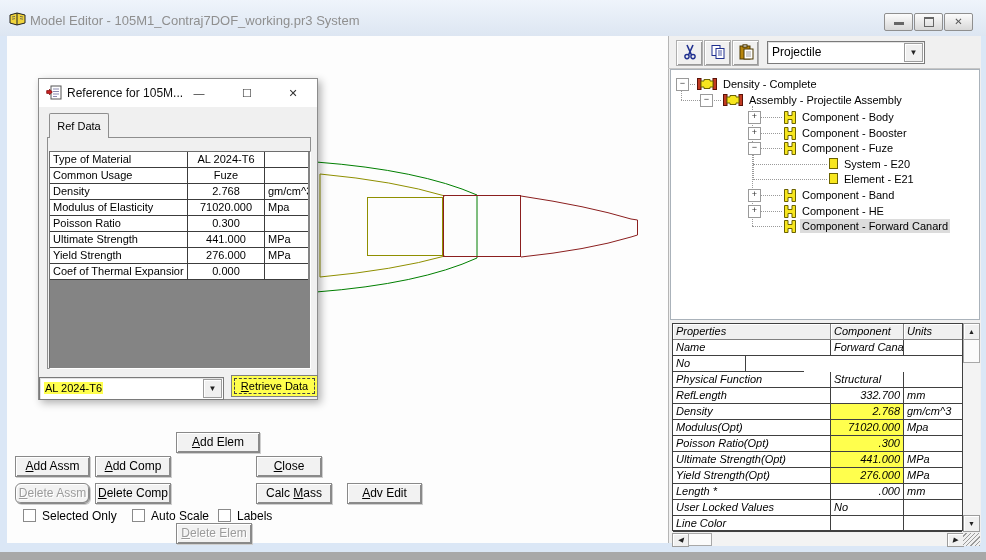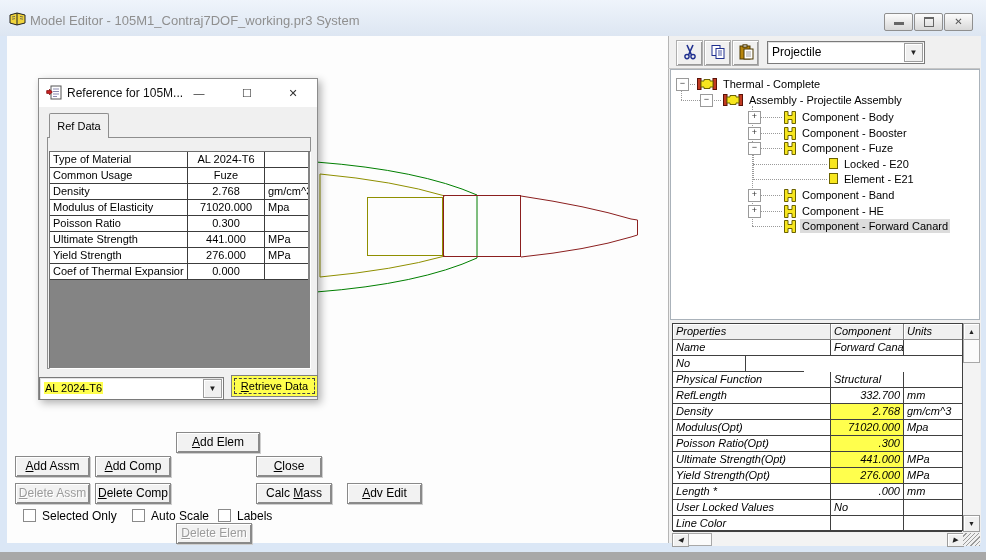--- a/index.html
+++ b/index.html
@@ -143,21 +143,21 @@
       <div class="tvline" style="left: 81px; top: 36px; height: 120px;"></div>
       <div class="tvline" style="left: 82px; top: 85px; height: 25px;"></div>
       <div class="trow" style="left: 0px; top: 7px; width: 306px;">
         <div class="texp" style="left: 5px;">−</div>
         <div class="tline" style="left: 17px; width: 7px;"></div>
         <div class="ticon" style="left: 26px;"><svg width="20" height="12" viewBox="0 0 20 12">
             <rect x="0.5" y="0.5" width="3.5" height="11" fill="#c23b22" stroke="#5a1208"></rect>
             <rect x="16" y="0.5" width="3.5" height="11" fill="#c23b22" stroke="#5a1208"></rect>
             <path d="M4 3 h3 v-1.5 h6 V3 h3 v6 h-3 v1.5 h-6 V9 H4 Z" fill="#f7e61e" stroke="#6b6200"></path>
           </svg></div>
-        <div class="tlabel" style="left: 50px;">Thermal - Complete</div>
+        <div class="tlabel" style="left: 50px;">Density - Complete</div>
       </div>
       <div class="trow" style="left: 0px; top: 23px; width: 306px;">
         <div class="texp" style="left: 29px;">−</div>
         <div class="tline" style="left: 41px; width: 9px;"></div>
         <div class="tline" style="left: 10px; width: 19px;"></div>
         <div class="ticon" style="left: 52px;"><svg width="20" height="12" viewBox="0 0 20 12">
             <rect x="0.5" y="0.5" width="3.5" height="11" fill="#c23b22" stroke="#5a1208"></rect>
             <rect x="16" y="0.5" width="3.5" height="11" fill="#c23b22" stroke="#5a1208"></rect>
             <path d="M4 3 h3 v-1.5 h6 V3 h3 v6 h-3 v1.5 h-6 V9 H4 Z" fill="#f7e61e" stroke="#6b6200"></path>
           </svg></div>
@@ -185,21 +185,21 @@
         <div class="ticon" style="left: 113px;"><svg width="12" height="13" viewBox="0 0 12 13">
             <path d="M0.5,0.5 h3.5 v4 h4 v-4 h3.5 v12 h-3.5 v-4 h-4 v4 H0.5 Z" fill="#f7e61e" stroke="#6b6200"></path>
           </svg></div>
         <div class="tlabel" style="left: 129px;">Component - Fuze</div>
       </div>
       <div class="trow" style="left: 0px; top: 87px; width: 306px;">
         <div class="tline" style="left: 82px; width: 74px;"></div>
         <div class="ticon" style="left: 158px;"><svg width="9" height="11" viewBox="0 0 9 11">
             <rect x="0.5" y="0.5" width="8" height="10" fill="#f7e61e" stroke="#6b6200"></rect>
           </svg></div>
-        <div class="tlabel" style="left: 171px;">Locked - E20</div>
+        <div class="tlabel" style="left: 171px;">System - E20</div>
       </div>
       <div class="trow" style="left: 0px; top: 102px; width: 306px;">
         <div class="tline" style="left: 82px; width: 74px;"></div>
         <div class="ticon" style="left: 158px;"><svg width="9" height="11" viewBox="0 0 9 11">
             <rect x="0.5" y="0.5" width="8" height="10" fill="#f7e61e" stroke="#6b6200"></rect>
           </svg></div>
         <div class="tlabel" style="left: 171px;">Element - E21</div>
       </div>
       <div class="trow" style="left: 0px; top: 118px; width: 306px;">
         <div class="texp" style="left: 77px;">+</div>
@@ -304,21 +304,21 @@
       <div class="sbtn" style="left:275px;top:0;width:15px;height:12px;">▶</div>
     </div>
     <div class="grip"></div>
   </div>
 
   <div id="actions">
       <div class="abtn" style="left: 15px; top: 456px; width: 75px;"><u>A</u>dd Assm</div>
       <div class="abtn" style="left: 95px; top: 456px; width: 76px;"><u>A</u>dd Comp</div>
       <div class="abtn" style="left: 176px; top: 432px; width: 84px;"><u>A</u>dd Elem</div>
       <div class="abtn" style="left: 256px; top: 456px; width: 66px;"><u>C</u>lose</div>
-      <div class="abtn disabled" style="left: 15px; top: 483px; width: 75px;"><u>D</u>elete Assm</div>
+      <div class="abtn disabled" style="left: 15px; top: 483px; width: 75px; border-radius: 6px;"><u>D</u>elete Assm</div>
       <div class="abtn" style="left: 95px; top: 483px; width: 76px;"><u>D</u>elete Comp</div>
       <div class="abtn disabled" style="left: 176px; top: 483px; width: 76px; margin-top: 40px;"><u>D</u>elete Elem</div>
       <div class="abtn" style="left: 256px; top: 483px; width: 76px;">Calc <u>M</u>ass</div>
       <div class="abtn" style="left: 347px; top: 483px; width: 75px;"><u>A</u>dv Edit</div>
     </div>
   <div id="checks">
       <div class="chk" style="left: 23px; top: 509px;"><span class="box"></span><span>Selected Only</span></div>
       <div class="chk" style="left: 132px; top: 509px;"><span class="box"></span><span>Auto Scale</span></div>
       <div class="chk" style="left: 218px; top: 509px;"><span class="box"></span><span>Labels</span></div>
     </div>

